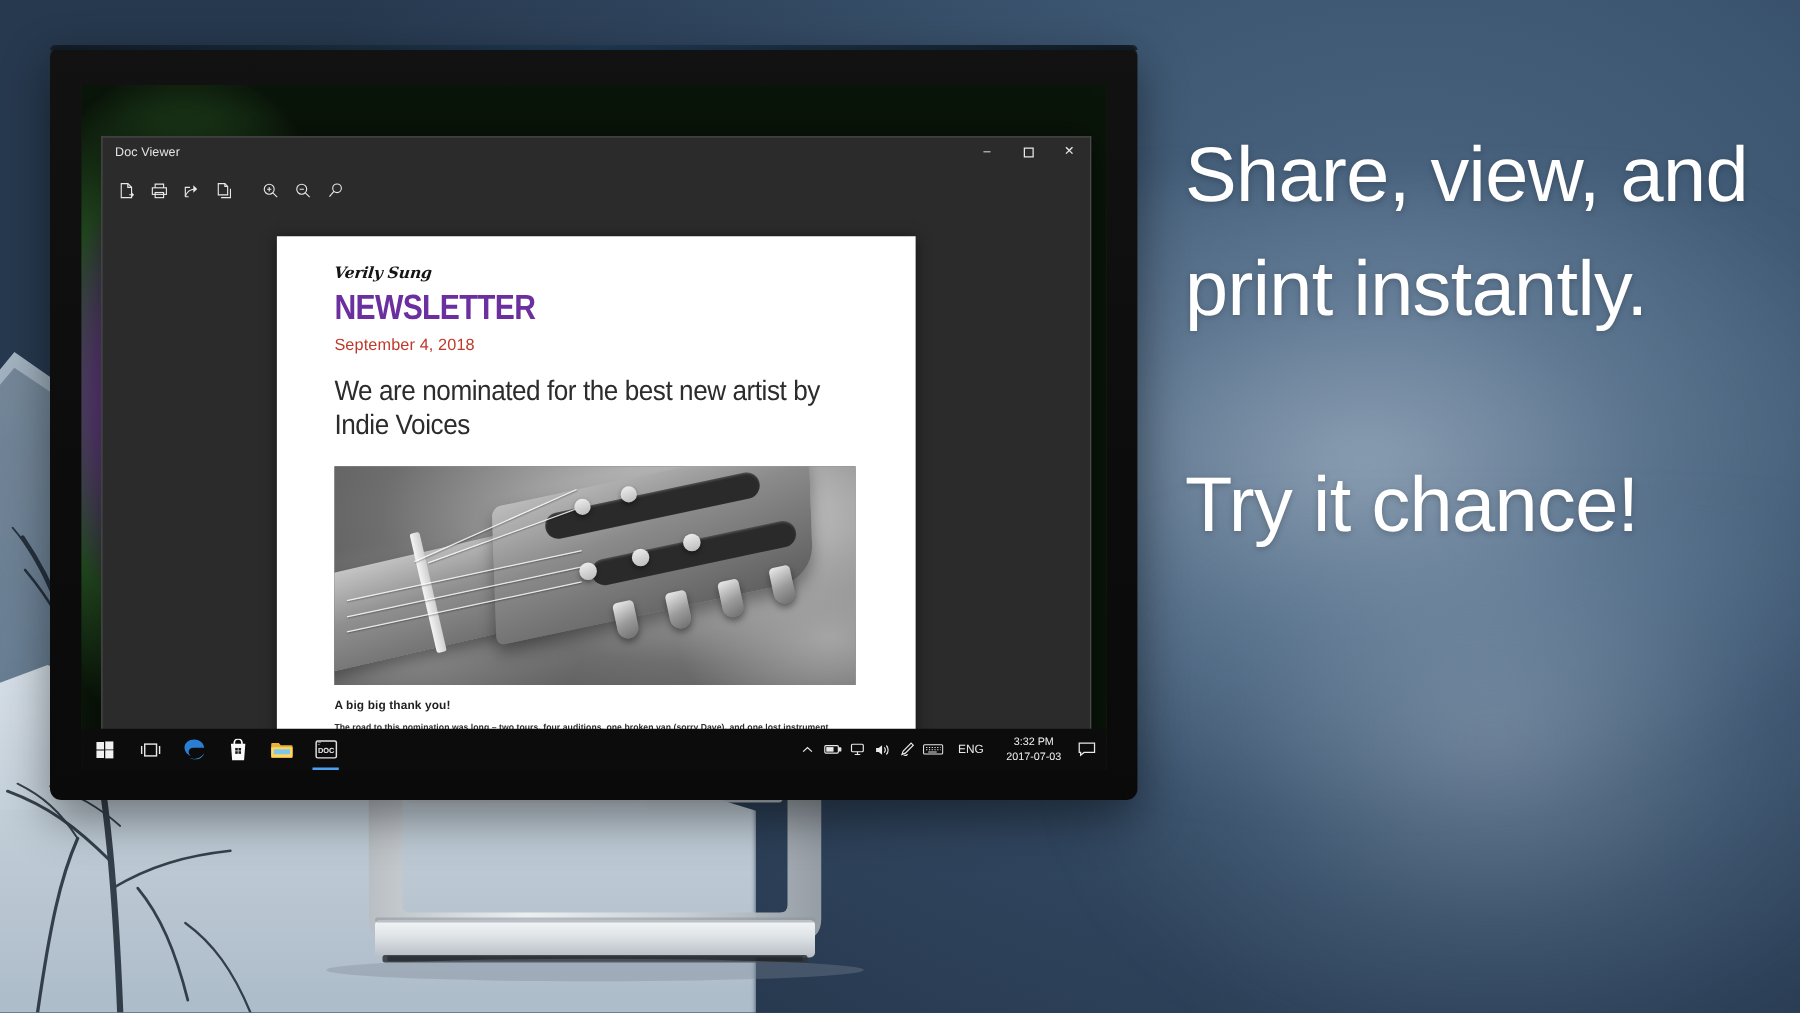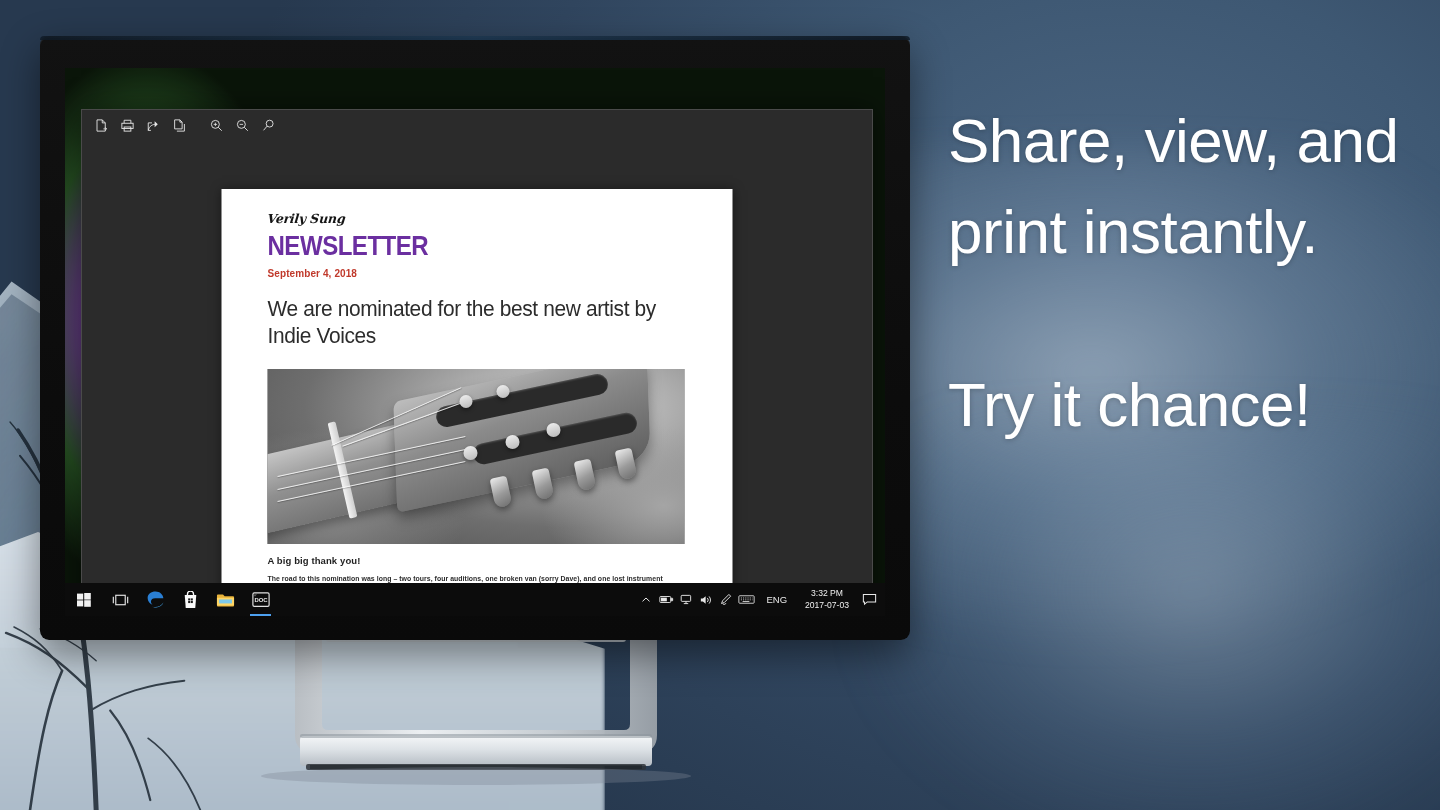--- a/index.html
+++ b/index.html
@@ -98,21 +98,21 @@
 
   .doc-area{ position:absolute; left:0; right:0; top:58px; bottom:0; overflow:hidden; }
   .page{ position:absolute; left:50%; transform:translateX(-50%); top:21px;
     width:511px; background:#fff; min-height:600px; box-shadow:0 1px 10px rgba(0,0,0,.5);}
   .page-inner{ padding:20px 46px 0 46px; }
 
   .brand-script{ font-family:"DejaVu Serif", serif; font-style:italic; font-weight:700;
     font-size:12.5px; color:#151515; letter-spacing:-.2px; transform:skewX(-6deg); display:inline-block;}
   .masthead{ font-family:"Liberation Sans", sans-serif; font-weight:700; font-size:28px;
     color:#6b2fa0; letter-spacing:-.6px; line-height:1.0; margin-top:5px; transform:scaleX(.86); transform-origin:left center;}
-  .issue-date{ font-size:10px; font-weight:700; color:#c0392b; margin-top:8px; letter-spacing:.1px; }
+  .issue-date{ font-size:13px; font-weight:400; color:#c0392b; margin-top:8px; letter-spacing:.1px; }
   .headline{ font-family:"Liberation Sans", sans-serif; font-weight:400; font-size:22.5px;
     color:#2c2c2c; line-height:1.22; margin-top:16px; letter-spacing:-.4px; transform:scaleX(.93); transform-origin:left center;}
   .hero{ margin-top:19px; width:417px; height:175px; position:relative; overflow:hidden;
     background:#6f6f6f; filter:grayscale(1); }
   .sub-head{ font-weight:700; font-size:9.5px; color:#1f1f1f; margin-top:11px; letter-spacing:.1px;}
   .body-copy{ font-weight:700; font-size:6.9px; color:#2b2b2b; line-height:1.62; margin-top:7px;
     letter-spacing:.05px; max-width:410px;}
 
   
   .g-bg{ position:absolute; inset:0; background:
@@ -235,20 +235,32 @@
   <div class="cam-dot a"></div>
   <div class="cam-dot b"></div>
   <div class="cam-dot c"></div>
 
   <div class="screen">
     <div class="wall"></div>
     <div class="wall-veil"></div>
 
     <div class="win">
 
+      <div class="titlebar">
+        <div class="app-title">Doc Viewer</div>
+        <div class="wctl">
+          <div class="wbtn">–</div>
+          <div class="wbtn">
+            <svg width="10" height="10" viewBox="0 0 10 10">
+                <rect x="1.5" y="1.5" width="7" height="7" fill="none" stroke="#e8e8e8" stroke-width="1"></rect>
+              </svg>
+          </div>
+          <div class="wbtn close">✕</div>
+        </div>
+      </div>
 
       <div class="toolbar">
         <div class="tb-btn" title="Open file">
           <svg width="15" height="15" viewBox="0 0 20 20" fill="none" stroke="#e8e8e8" stroke-width="1.2">
             <path d="M4 2.5h7l4 4v11H4z"></path>
               <path d="M11 2.5v4h4"></path>
             <path d="M12.5 14.5h4M14.8 12.4l2.1 2.1-2.1 2.1" stroke-width="1.1"></path>
           </svg>
         </div>
         <div class="tb-btn" title="Print">

